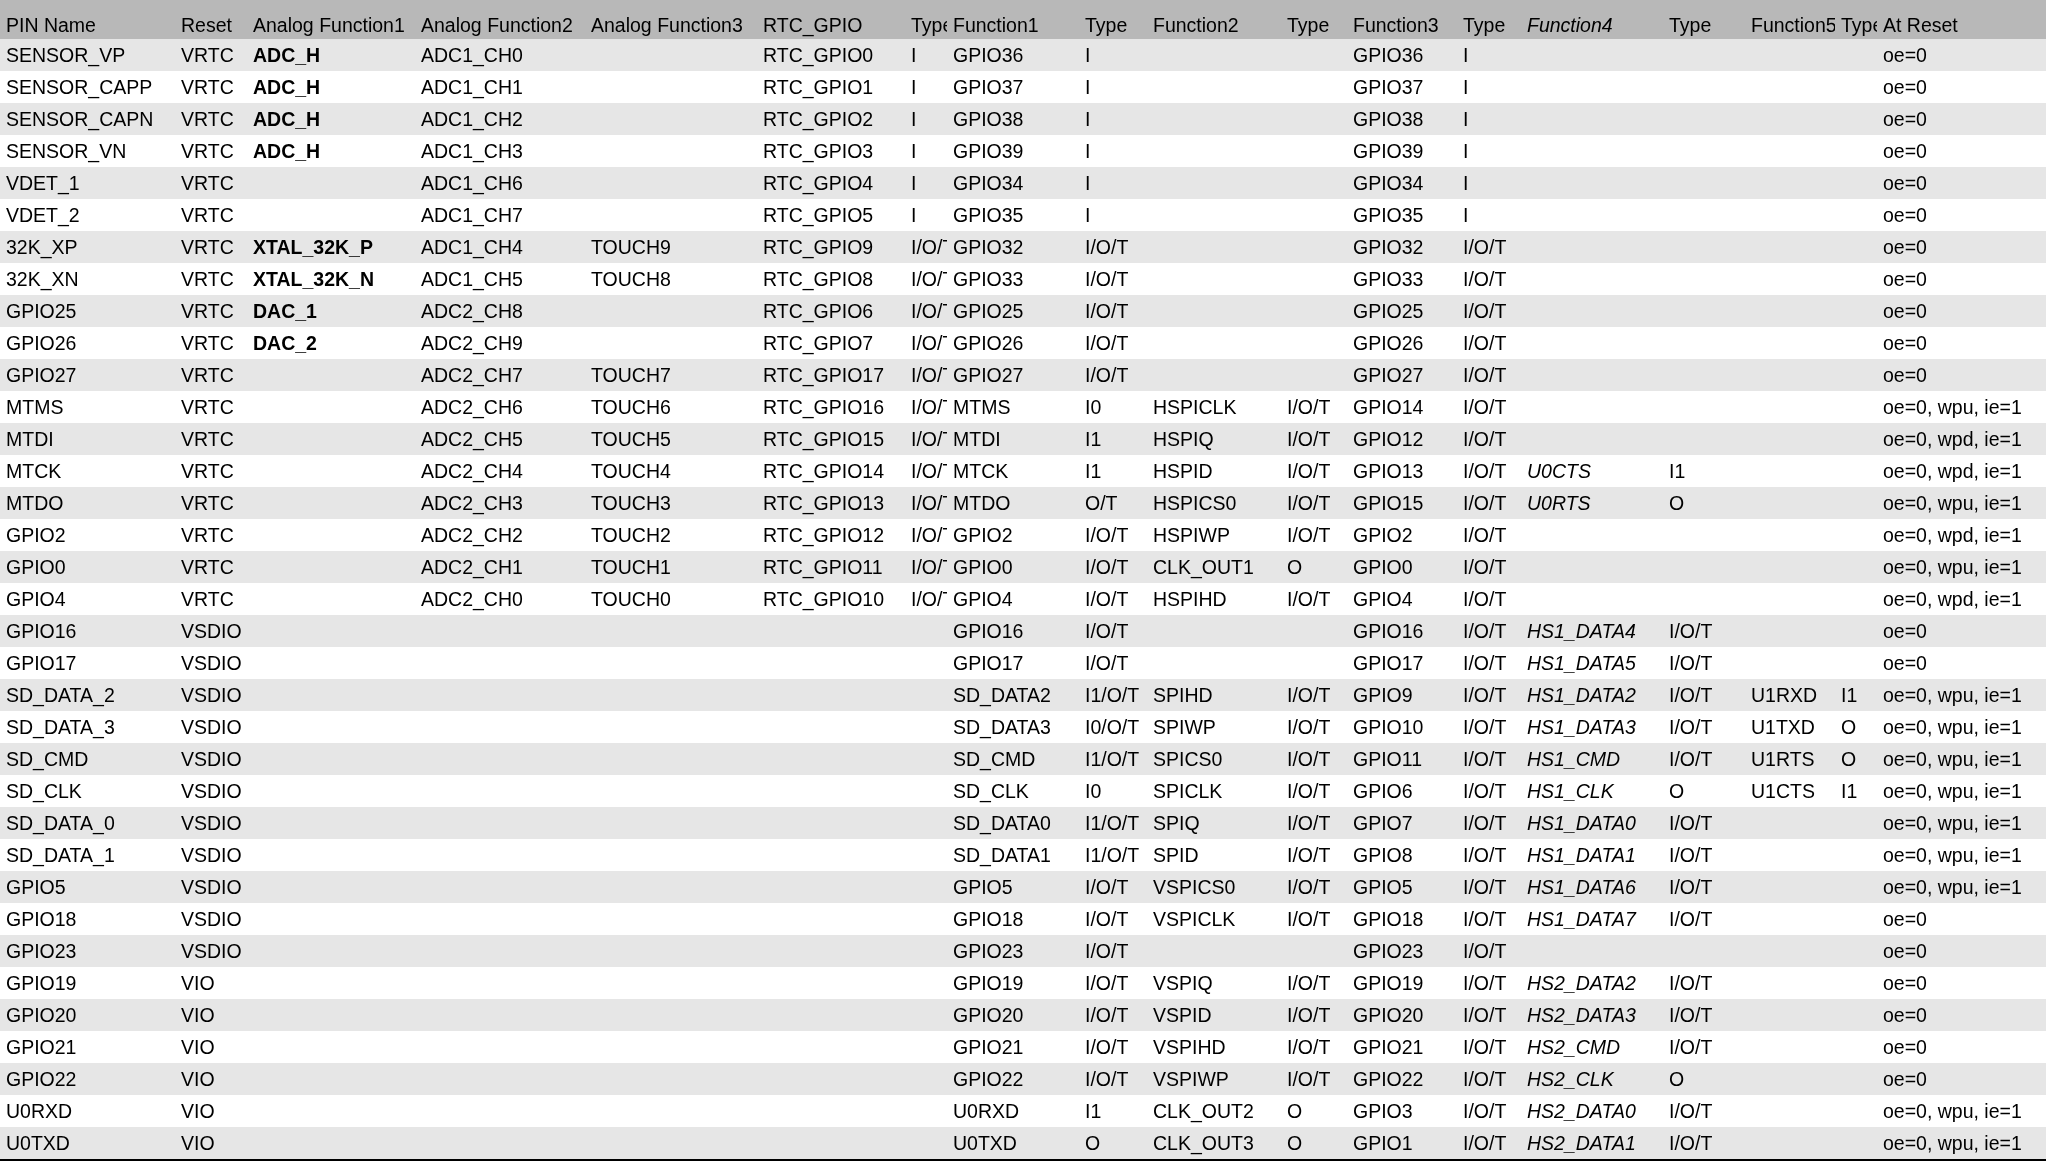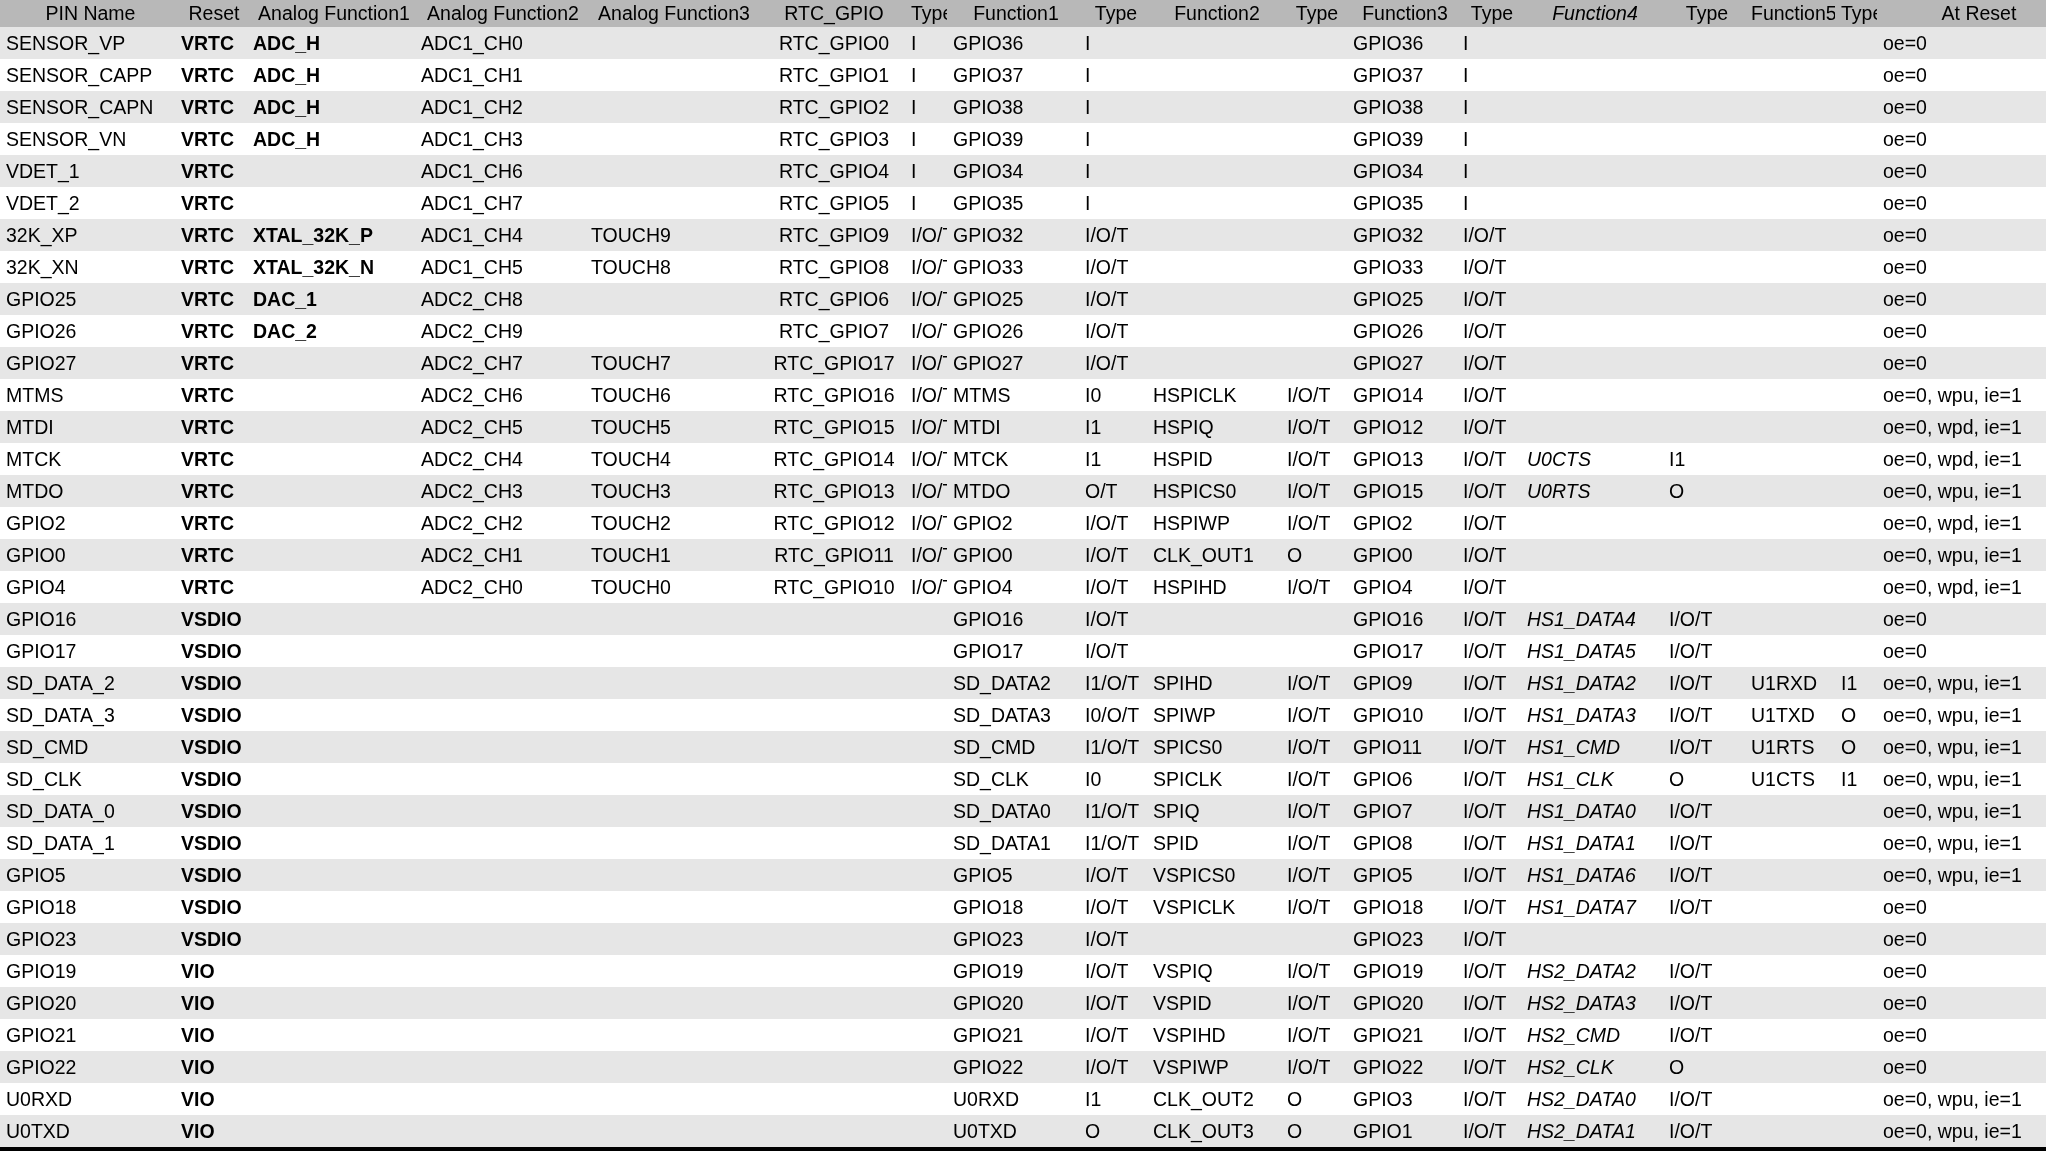--- a/index.html
+++ b/index.html
@@ -19,48 +19,48 @@
     border-collapse: collapse;
     table-layout: fixed;
     width: 2046px;
     font-size: 19.5px;
     color: #000000;
     border-bottom: 4px solid #000000;
   }
   #pinmux-table thead th {
     background: #b8b8b8;
     font-weight: normal;
-    text-align: center;
+    text-align: left;
     height: 27px;
     line-height: 27px;
-    padding: 0 0 0 6px;
+    padding: 12px 0 0 6px;
     white-space: nowrap;
     overflow: hidden;
     vertical-align: middle;
     border: none;
   }
   #pinmux-table tbody td {
     height: 32px;
     line-height: 32px;
     padding: 0 0 0 6px;
     white-space: nowrap;
     overflow: hidden;
     vertical-align: middle;
     border: none;
   }
   #pinmux-table tbody tr.odd  td { background: #e6e6e6; }
   #pinmux-table tbody tr.even td { background: #ffffff; }
 
   
   .c-pin    { width: 175px; }
-  .c-pow    { width: 72px; font-weight: bold; }
+  .c-pow    { width: 72px; }
   .c-af1    { width: 168px; font-weight: bold; }
   .c-af2    { width: 170px; }
   .c-af3    { width: 172px; margin-left: 9px; }
-  .c-rtc    { width: 148px; text-align: center; }
+  .c-rtc    { width: 148px; }
   .c-ty0    { width: 42px; }
   .c-fn1    { width: 132px; margin-left: 34px; }
   .c-ty1    { width: 68px; }
   .c-fn2    { width: 134px; }
   .c-ty2    { width: 66px; }
   .c-fn3    { width: 110px; }
   .c-ty3    { width: 64px; }
   .c-fn4    { width: 142px; font-style: italic; }
   .c-ty4    { width: 82px; }
   .c-fn5    { width: 90px; margin-top: 12px; }

